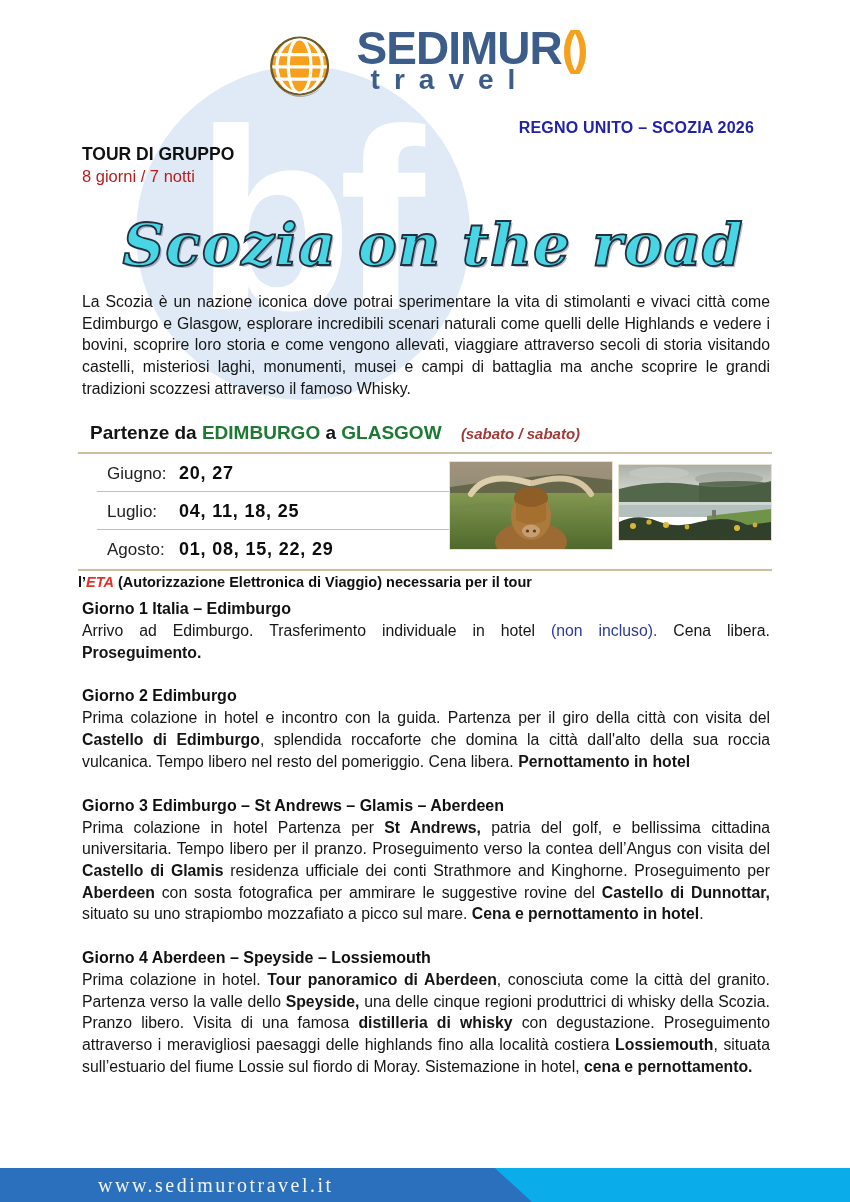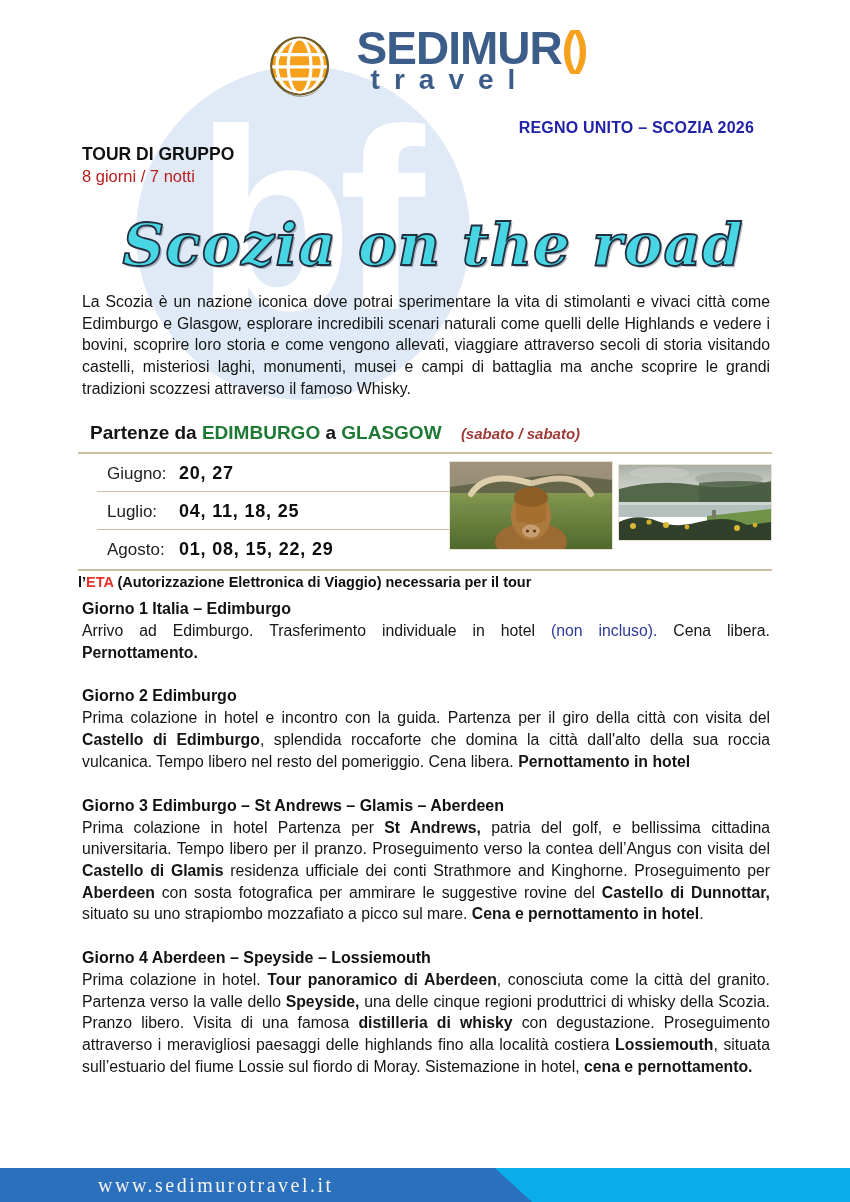--- a/index.html
+++ b/index.html
@@ -54,21 +54,21 @@
   .dep-note { color:var(--maroon); font-style:italic; font-size:15px; font-weight:bold; margin-left:14px; }
   .dep-body { display:flex; justify-content:flex-end; }
   .dep-rows { width:352px; }
   .dep-row { display:flex; align-items:baseline; padding:9px 0 7px 10px; border-bottom:1px solid var(--rule-tan); }
   .dep-row:last-child { border-bottom:none; }
   .dep-month { font-size:17px; color:#222; width:72px; flex:none; }
   .dep-dates { font-size:18px; font-weight:bold; color:#0d0d0d; letter-spacing:0.8px; }
   .dep-photos { display:flex; gap:5px; padding-top:7px; align-items:flex-start; }
   .photo { display:block; border:1px solid #e7e2d2; }
   .eta-line { border-top:2px solid var(--rule-tan); margin-top:2px; padding:3px 0 0 0; font-size:14.5px; font-weight:bold; color:#101010; }
-  .eta-red { color:var(--red); }
+  .eta-red { color:var(--red);font-style:italic; }
 
   
   .days { position:absolute; top:599px; left:82px; width:688px; }
   .day { margin-bottom:23px; }
   .day h3 { margin:0; font-size:16px; line-height:20px; font-weight:bold; color:#101010; }
   .day p { margin:1px 0 0 0; font-size:15.8px; line-height:21.7px; text-align:justify; }
   .txt-blue { color:var(--link-blue); }
 
   
   .footer { position:absolute; left:0; top:1168px; width:850px; height:34px; background:var(--footer-light); }
@@ -199,21 +199,21 @@
         </div>
       </div>
       <div class="eta-line">
         <span>l’</span><span class="eta-red">ETA</span><span> (Autorizzazione Elettronica di Viaggio) necessaria per il tour</span>
       </div>
     </section>
 
     <section class="days" id="days">
         <div class="day">
           <h3>Giorno 1 Italia – Edimburgo</h3>
-          <p><span>Arrivo ad Edimburgo. Trasferimento individuale in hotel </span><span class="txt-blue">(non incluso).</span><span> Cena libera. </span><span style="font-weight: bold;">Pernottamento.</span></p>
+          <p><span>Arrivo ad Edimburgo. Trasferimento individuale in hotel </span><span class="txt-blue">(non incluso).</span><span> Cena libera. </span><span style="font-weight: bold;">Proseguimento.</span></p>
         </div>
         <div class="day">
           <h3>Giorno 2 Edimburgo</h3>
           <p><span>Prima colazione in hotel e incontro con la guida. Partenza per il giro della città con visita del </span><span style="font-weight: bold;">Castello di Edimburgo</span><span>, splendida roccaforte che domina la città dall'alto della sua roccia vulcanica. Tempo libero nel resto del pomeriggio. Cena libera. </span><span style="font-weight: bold;">Pernottamento in hotel</span></p>
         </div>
         <div class="day">
           <h3>Giorno 3 Edimburgo – St Andrews – Glamis – Aberdeen</h3>
           <p><span>Prima colazione in hotel Partenza per </span><span style="font-weight: bold;">St Andrews,</span><span> patria del golf, e bellissima cittadina universitaria. Tempo libero per il pranzo. Proseguimento verso la contea dell’Angus con visita del </span><span style="font-weight: bold;">Castello di Glamis</span><span> residenza ufficiale dei conti Strathmore and Kinghorne. Proseguimento per </span><span style="font-weight: bold;">Aberdeen</span><span> con sosta fotografica per ammirare le suggestive rovine del </span><span style="font-weight: bold;">Castello di Dunnottar,</span><span> situato su uno strapiombo mozzafiato a picco sul mare. </span><span style="font-weight: bold;">Cena e pernottamento in hotel</span><span>.</span></p>
         </div>
         <div class="day">

